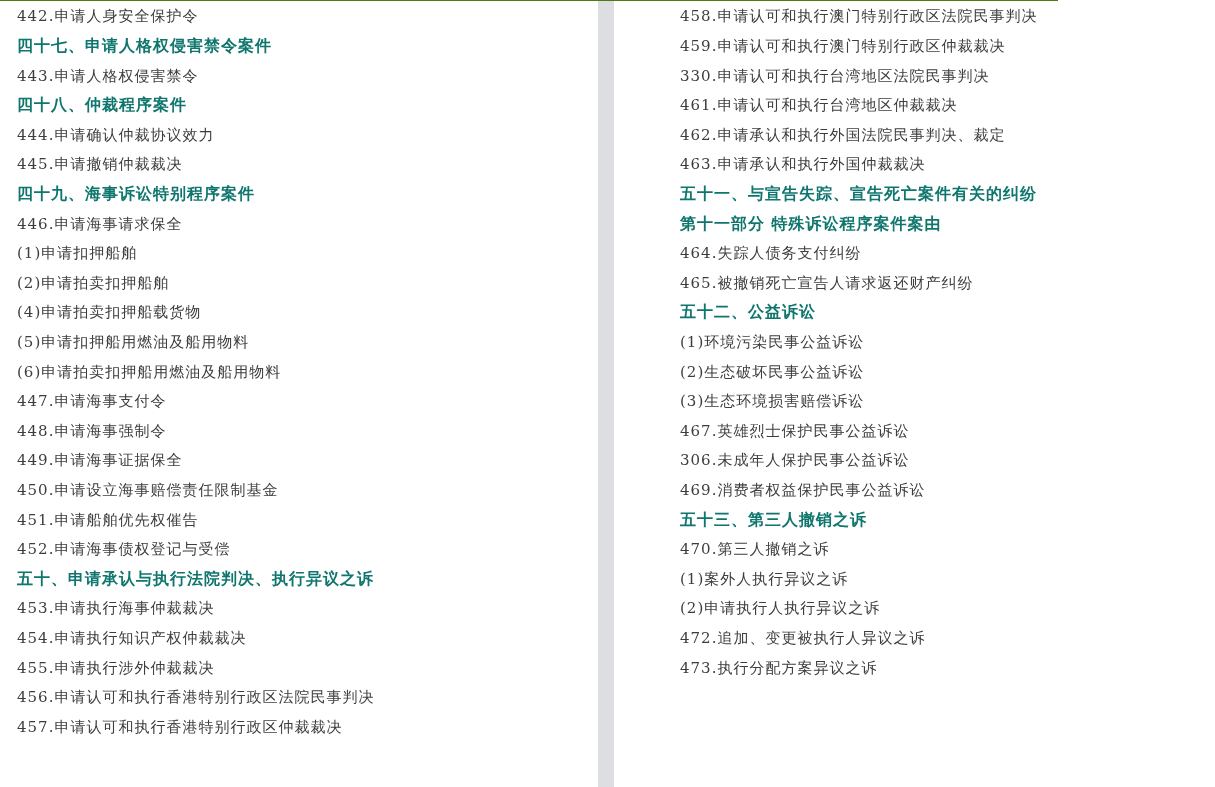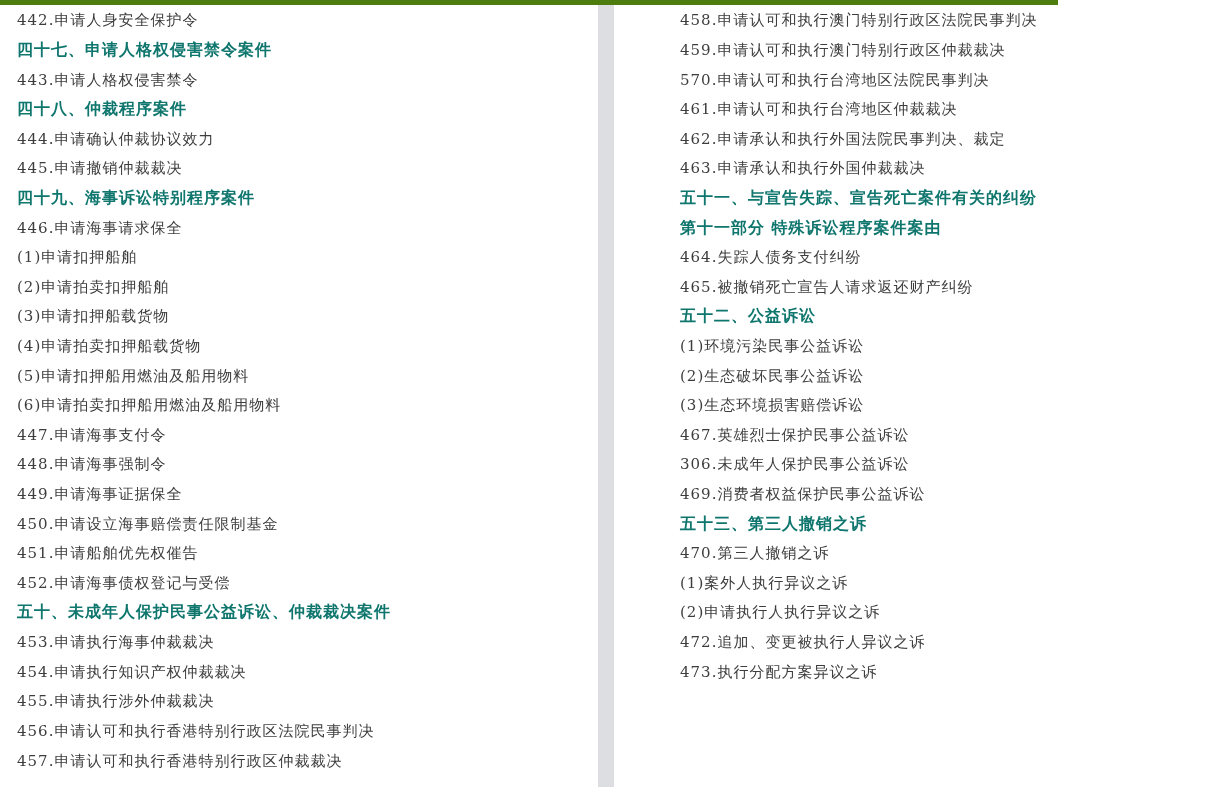--- a/index.html
+++ b/index.html
@@ -5,21 +5,21 @@
   html, body {
     margin: 0;
     padding: 0;
     background: #ffffff;
   }
   .page {
     position: relative;
     width: 1058px;
     height: 787px;
     background: #ffffff;
-    border-top: 5px solid #4d7c0f;
+    border-top: 1px solid #4d7c0f;
     box-sizing: border-box;
     overflow: hidden;
     font-family: "DejaVu Serif", "Liberation Serif", serif;
   }
   .divider {
     position: absolute;
     left: 598px;
     top: 0;
     width: 16px;
     height: 787px;
@@ -54,44 +54,43 @@
       <div class="line">442.申请人身安全保护令</div>
       <div class="line heading">四十七、申请人格权侵害禁令案件</div>
       <div class="line">443.申请人格权侵害禁令</div>
       <div class="line heading">四十八、仲裁程序案件</div>
       <div class="line">444.申请确认仲裁协议效力</div>
       <div class="line">445.申请撤销仲裁裁决</div>
       <div class="line heading">四十九、海事诉讼特别程序案件</div>
       <div class="line">446.申请海事请求保全</div>
       <div class="line">(1)申请扣押船舶</div>
       <div class="line">(2)申请拍卖扣押船舶</div>
-      <div class="line">(3)申请扣押船载货物</div>
       <div class="line">(4)申请拍卖扣押船载货物</div>
       <div class="line">(5)申请扣押船用燃油及船用物料</div>
       <div class="line">(6)申请拍卖扣押船用燃油及船用物料</div>
       <div class="line">447.申请海事支付令</div>
       <div class="line">448.申请海事强制令</div>
       <div class="line">449.申请海事证据保全</div>
       <div class="line">450.申请设立海事赔偿责任限制基金</div>
       <div class="line">451.申请船舶优先权催告</div>
       <div class="line">452.申请海事债权登记与受偿</div>
-      <div class="line heading">五十、未成年人保护民事公益诉讼、仲裁裁决案件</div>
+      <div class="line heading">五十、申请承认与执行法院判决、执行异议之诉</div>
       <div class="line">453.申请执行海事仲裁裁决</div>
       <div class="line">454.申请执行知识产权仲裁裁决</div>
       <div class="line">455.申请执行涉外仲裁裁决</div>
       <div class="line">456.申请认可和执行香港特别行政区法院民事判决</div>
       <div class="line">457.申请认可和执行香港特别行政区仲裁裁决</div>
     </div>
 
   <div class="divider"></div>
 
   <div class="col col-right">
       <div class="line">458.申请认可和执行澳门特别行政区法院民事判决</div>
       <div class="line">459.申请认可和执行澳门特别行政区仲裁裁决</div>
-      <div class="line">570.申请认可和执行台湾地区法院民事判决</div>
+      <div class="line">330.申请认可和执行台湾地区法院民事判决</div>
       <div class="line">461.申请认可和执行台湾地区仲裁裁决</div>
       <div class="line">462.申请承认和执行外国法院民事判决、裁定</div>
       <div class="line">463.申请承认和执行外国仲裁裁决</div>
       <div class="line heading">五十一、与宣告失踪、宣告死亡案件有关的纠纷</div>
       <div class="line heading">第十一部分 特殊诉讼程序案件案由</div>
       <div class="line">464.失踪人债务支付纠纷</div>
       <div class="line">465.被撤销死亡宣告人请求返还财产纠纷</div>
       <div class="line heading">五十二、公益诉讼</div>
       <div class="line">(1)环境污染民事公益诉讼</div>
       <div class="line">(2)生态破坏民事公益诉讼</div>

